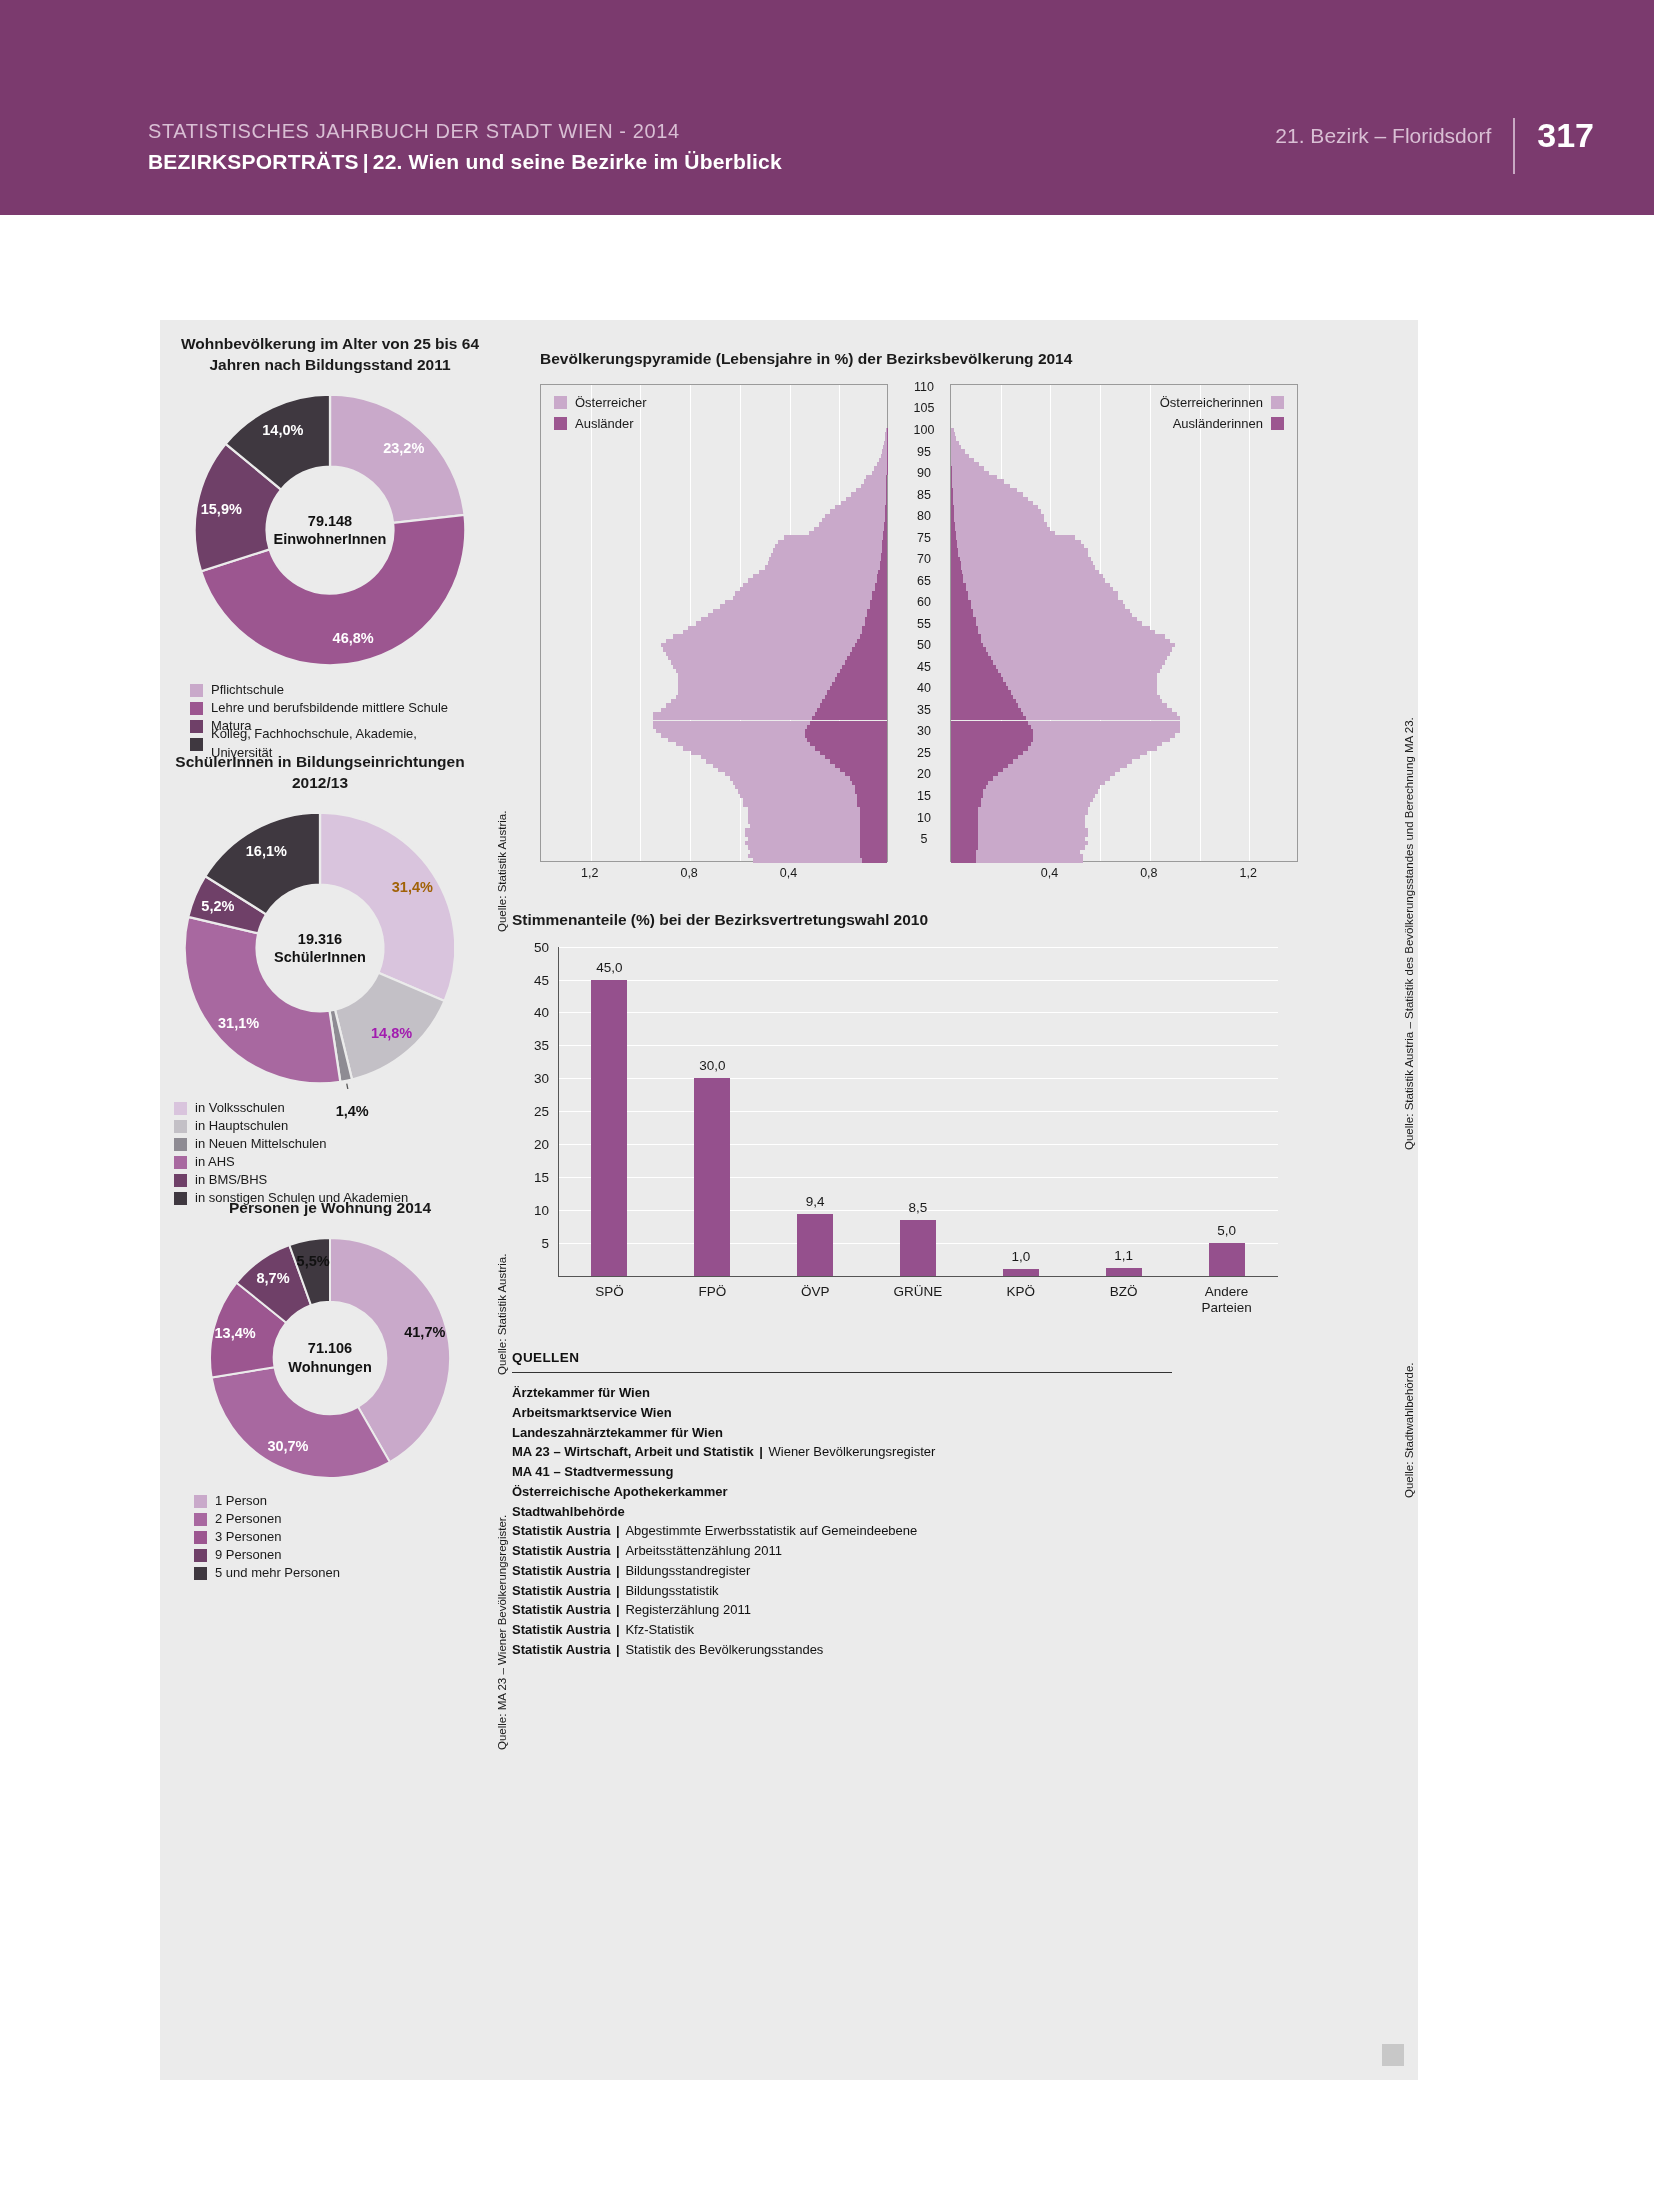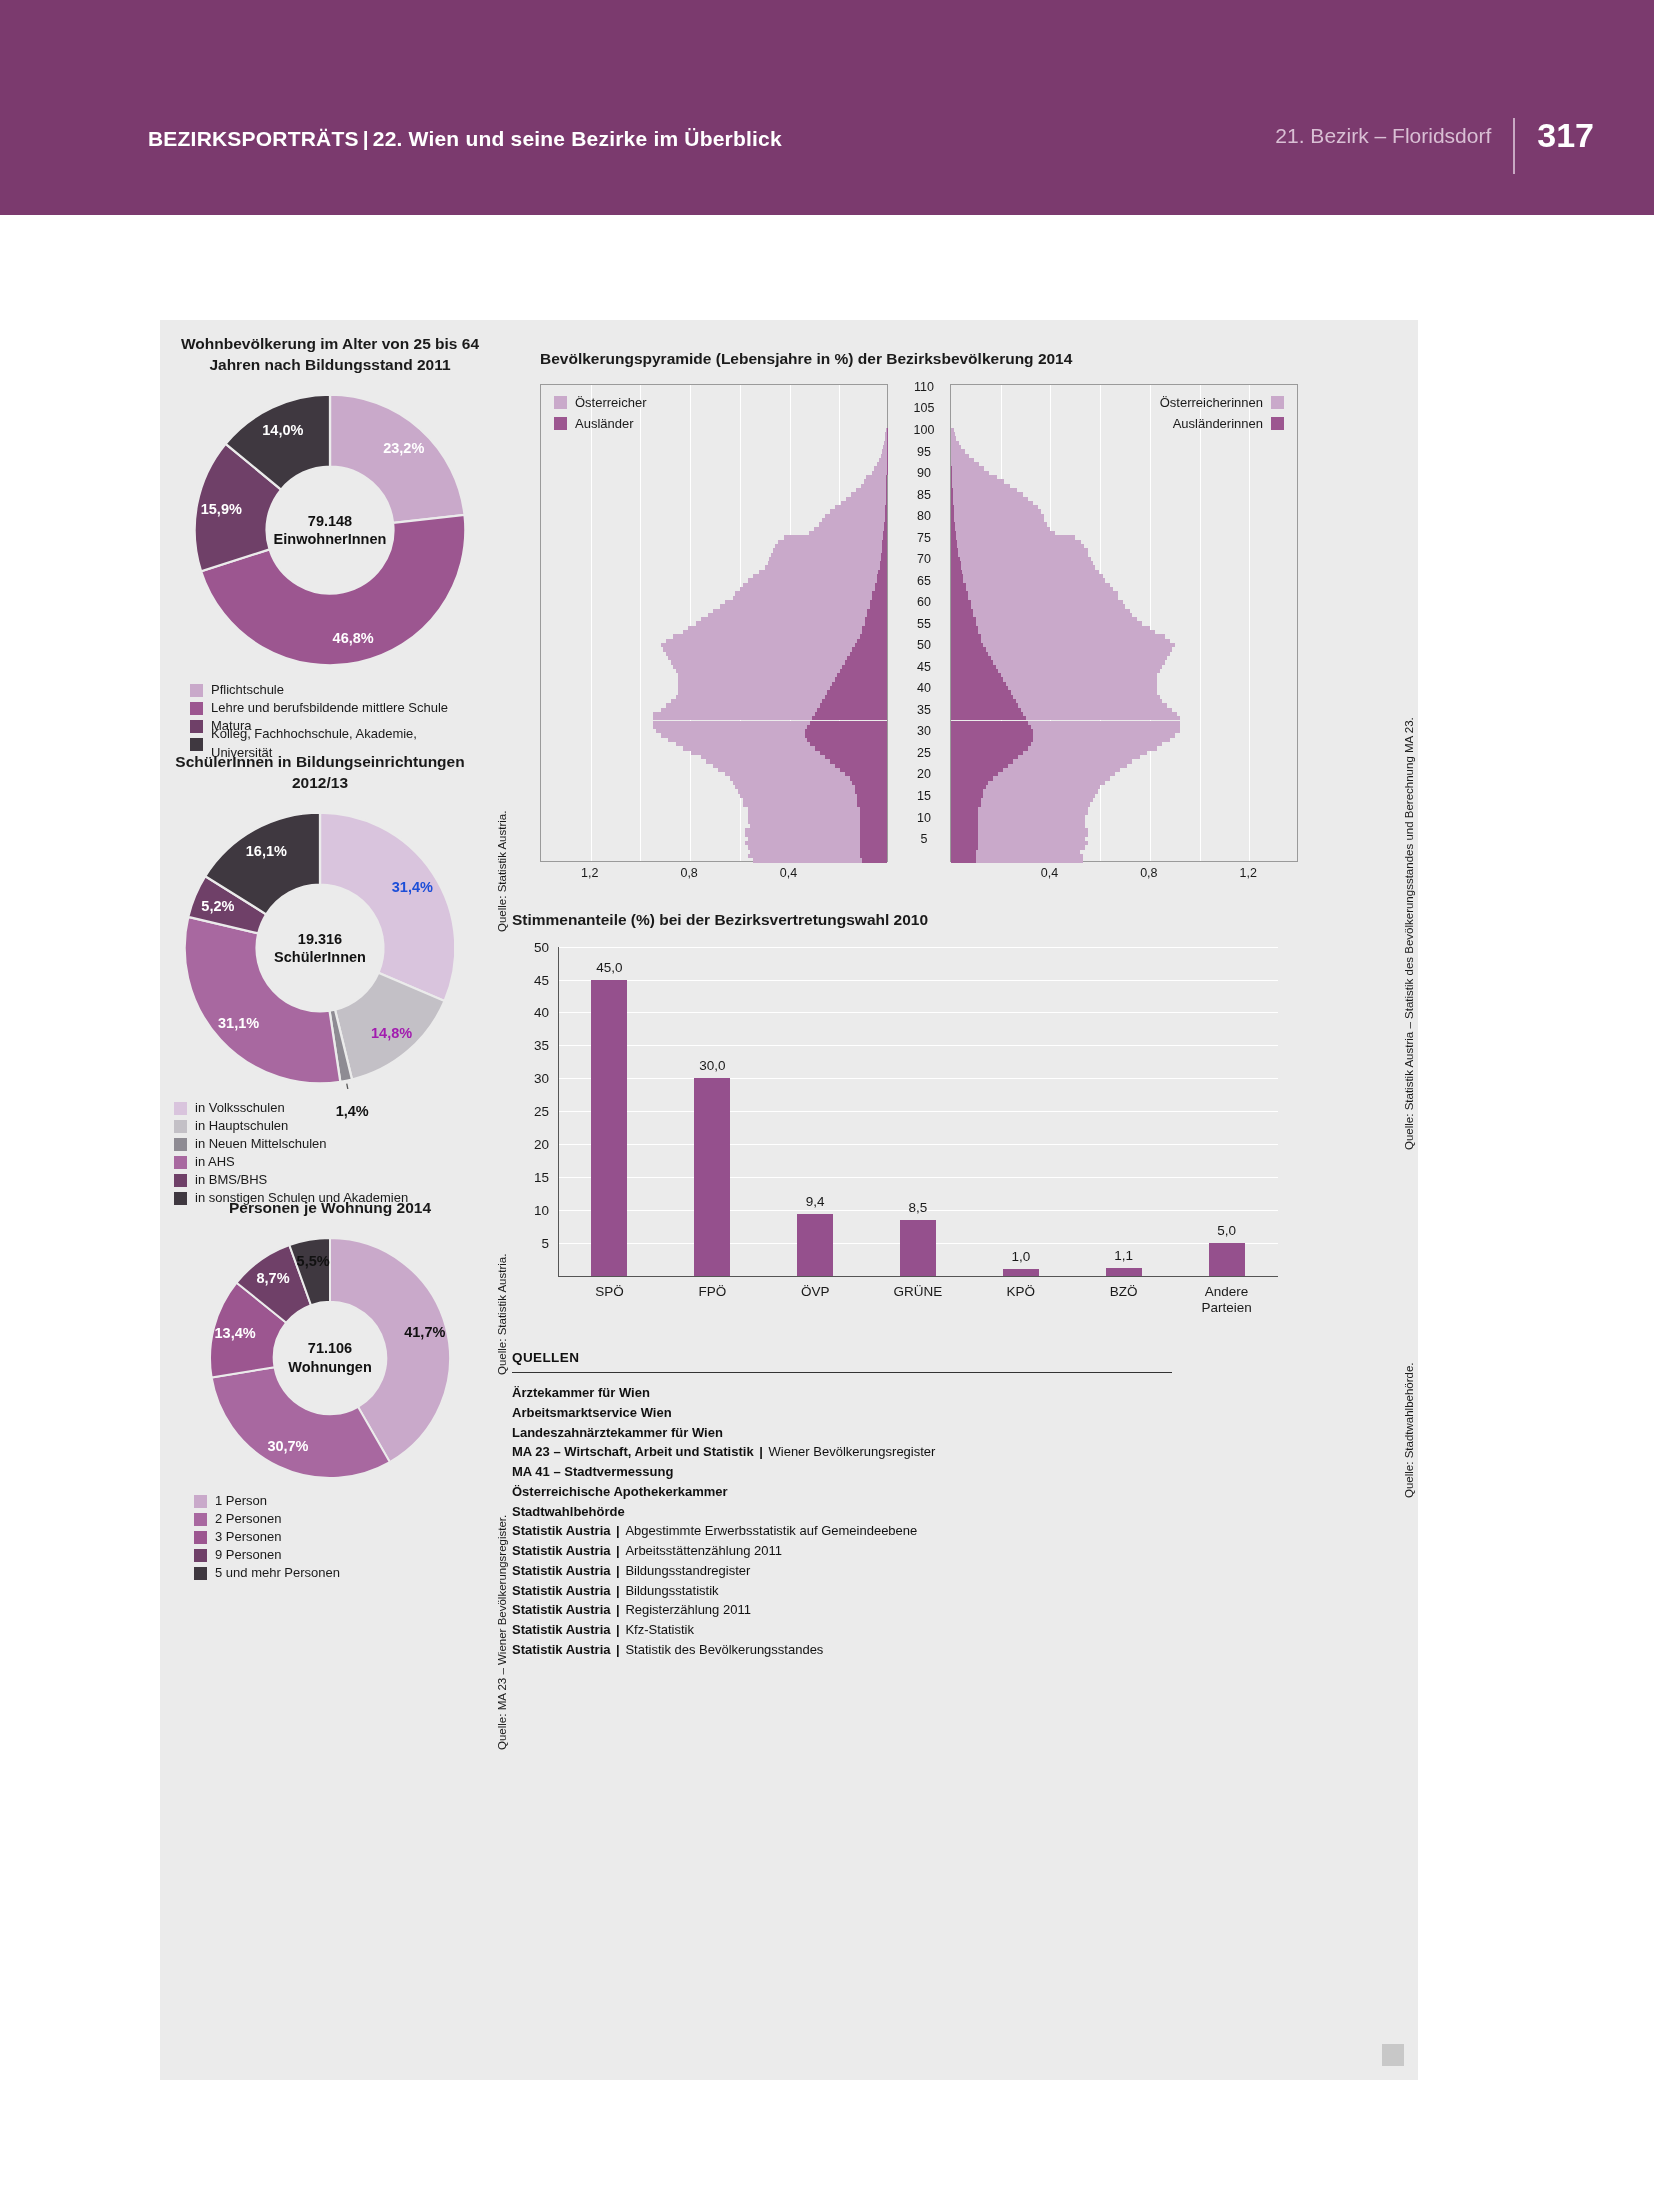--- a/index.html
+++ b/index.html
@@ -163,20 +163,21 @@
     width: 22px; height: 22px; background: #c8c8c8;
   }
 </style>
 </head>
 <body>
 
 <div id="page">
 
   <div id="header">
     <div id="header-inner">
+      <div class="hdr-line1">STATISTISCHES JAHRBUCH DER STADT WIEN - 2014</div>
       <div class="hdr-line2">
         <span>BEZIRKSPORTRÄTS</span><span class="sep">|</span><span>22. Wien und seine Bezirke im Überblick</span>
       </div>
     </div>
     <div class="hdr-right">
       <div class="hdr-bezirk">21. Bezirk – Floridsdorf</div>
       <div class="hdr-rule"></div>
       <div class="hdr-page">317</div>
     </div>
   </div>
@@ -235,21 +236,21 @@
               <line x1="118.9678478689843" y1="196.14687070944674" x2="121.29044148559461" y2="207.91995691876673" stroke="#555" stroke-width="0.9"></line>
               <path d="M 114.42165655559266 194.91056749483977 A 96 96 0 0 1 6.5825429457158435 77.88261503904734 L 56.2105670058043 89.63247579955345 A 45 45 0 0 0 106.76015151043406 144.48932851320615 Z" fill="#a868a0" stroke="#ebebeb" stroke-width="1.6"></path>
               <path d="M 6.5825429457158435 77.88261503904734 A 96 96 0 0 1 18.622918135831995 49.07092630655355 L 61.85449287617125 76.12699670619698 A 45 45 0 0 0 56.2105670058043 89.63247579955345 Z" fill="#6f4068" stroke="#ebebeb" stroke-width="1.6"></path>
               <path d="M 18.622918135831995 49.07092630655355 A 96 96 0 0 1 99.99999999999999 4 L 99.99999999999999 55 A 45 45 0 0 0 61.85449287617125 76.12699670619698 Z" fill="#3f3840" stroke="#ebebeb" stroke-width="1.6"></path>
             </g>
         </svg>
         <div class="donut-center">
           <span>19.316</span>
           <span>SchülerInnen</span>
         </div>
-      <div class="slice-label" style="position: absolute; left: 82.7376%; top: 28.3479%; transform: translate(-50%, -50%); white-space: nowrap; color: #1d4ed8;">31,4%</div>
+      <div class="slice-label" style="position: absolute; left: 82.7376%; top: 28.3479%; transform: translate(-50%, -50%); white-space: nowrap; color: #a16207;">31,4%</div>
           <div class="slice-label" style="position: absolute; left: 75.3969%; top: 79.9259%; transform: translate(-50%, -50%); white-space: nowrap; color: #a21caf;">14,8%</div>
           <div class="slice-label" style="position: absolute; left: 61.4194%; top: 107.884%; transform: translate(-50%, -50%); white-space: nowrap; color: rgb(17, 17, 17);">1,4%</div>
           <div class="slice-label" style="position: absolute; left: 21.136%; top: 76.5976%; transform: translate(-50%, -50%); white-space: nowrap; color: rgb(255, 255, 255);">31,1%</div>
           <div class="slice-label" style="position: absolute; left: 13.7851%; top: 34.8658%; transform: translate(-50%, -50%); white-space: nowrap; color: rgb(255, 255, 255);">5,2%</div>
           <div class="slice-label" style="position: absolute; left: 30.9832%; top: 15.6645%; transform: translate(-50%, -50%); white-space: nowrap; color: rgb(255, 255, 255);">16,1%</div>
         </div>
       <div class="legend" style="margin-left:14px;">
           <div class="legend-row">
             <span class="legend-swatch" style="background: rgb(217, 196, 221);"></span>
             <span>in Volksschulen</span>

